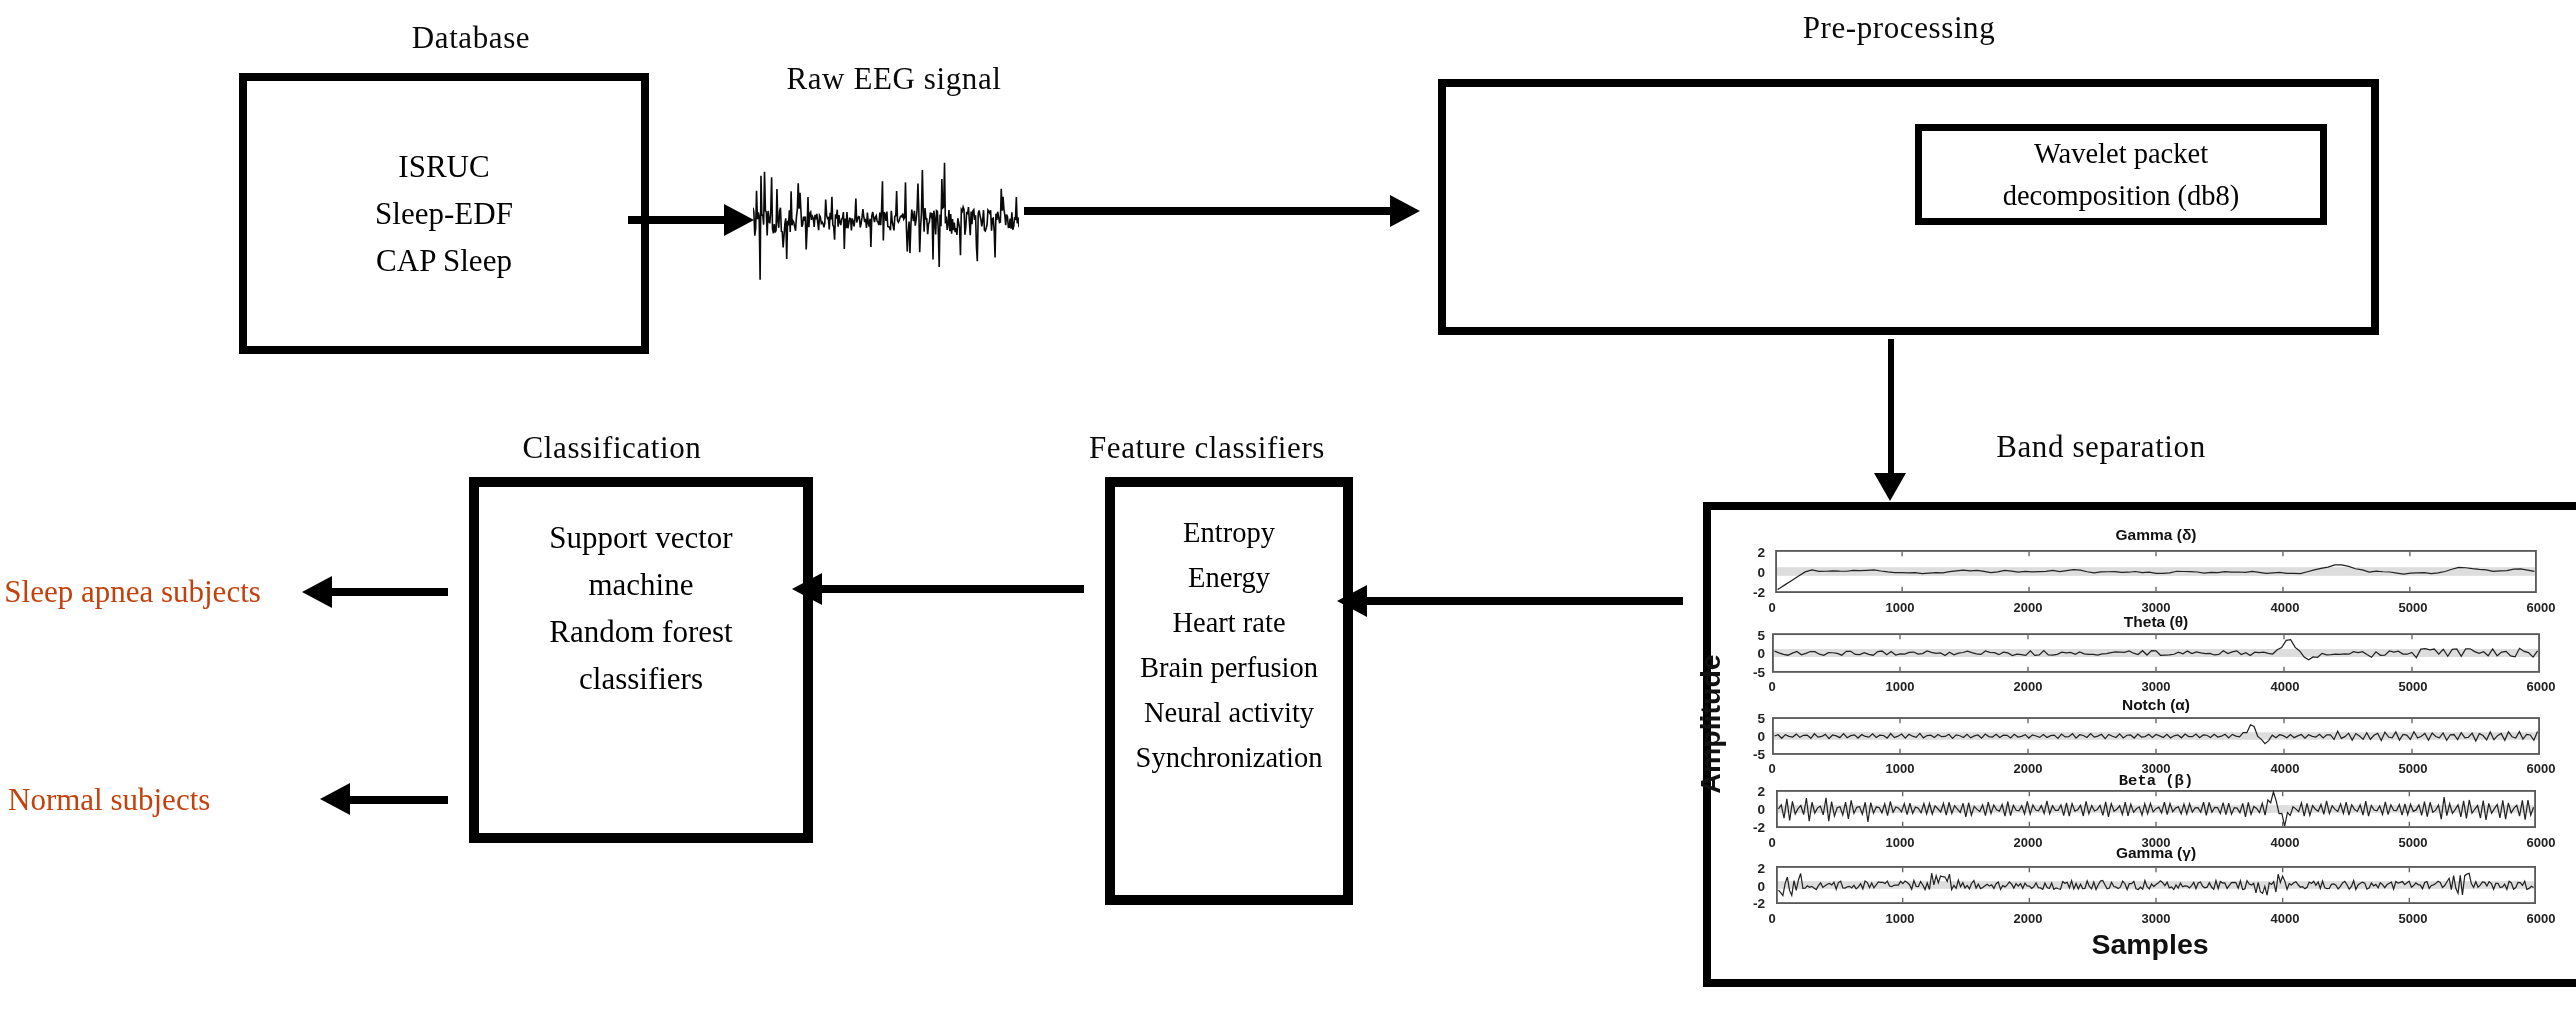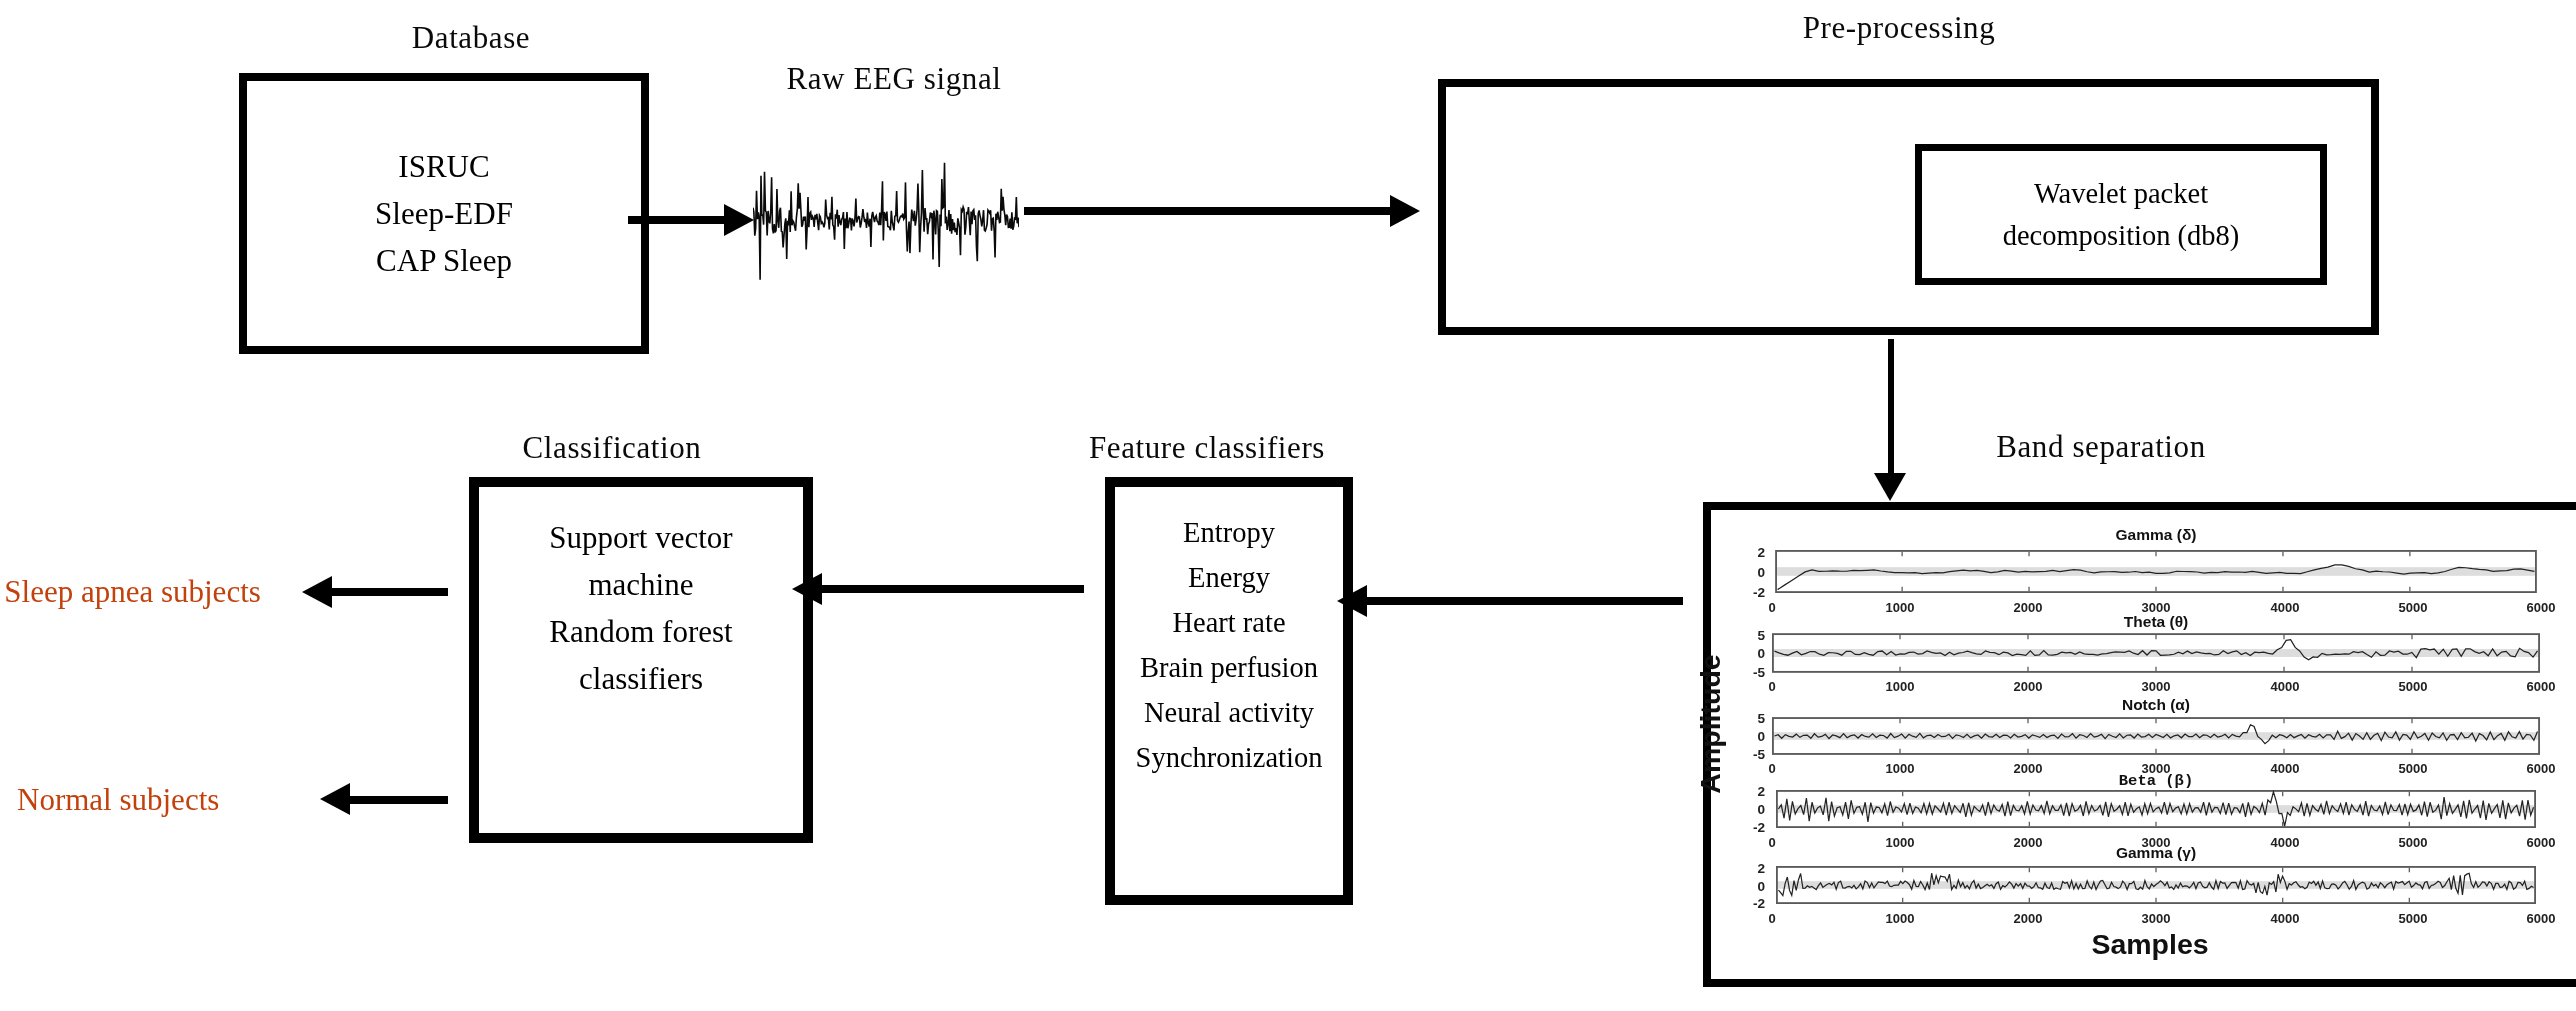--- a/index.html
+++ b/index.html
@@ -52,21 +52,21 @@
     <span class="ln">ISRUC</span>
     <span class="ln">Sleep-EDF</span>
     <span class="ln">CAP Sleep</span>
   </div>
 
   <svg id="raw-eeg" class="abs" style="left:753px;top:151px" width="266" height="139" viewBox="0 0 430 224">
       <polyline fill="none" stroke="#0a0a0a" stroke-width="2.6" points="0.0,91.3 1.4,98.5 2.9,136.7 4.3,124.7 5.7,64.1 7.2,109.9 8.6,98.9 10.0,105.9 11.5,207.7 12.9,39.6 14.3,103.3 15.8,103.1 17.2,118.7 18.6,33.1 20.1,96.2 21.5,98.5 22.9,136.2 24.4,96.5 25.8,112.8 27.2,116.6 28.7,96.3 30.1,42.2 31.5,125.1 33.0,132.8 34.4,117.6 35.8,131.4 37.3,127.7 38.7,61.0 40.1,112.2 41.6,123.8 43.0,97.0 44.4,91.3 45.9,129.3 47.3,130.3 48.7,155.7 50.2,135.5 51.6,116.6 53.0,108.5 54.5,174.4 55.9,112.4 57.3,120.0 58.8,95.6 60.2,130.6 61.6,64.8 63.1,119.7 64.5,112.3 65.9,114.7 67.4,122.4 68.8,128.5 70.2,107.0 71.7,93.2 73.1,52.0 74.5,93.0 76.0,67.3 77.4,94.7 78.8,122.2 80.3,118.7 81.7,105.7 83.1,112.4 84.6,105.4 86.0,159.0 87.4,126.7 88.9,74.0 90.3,122.7 91.7,100.7 93.2,98.4 94.6,110.9 96.0,105.3 97.5,108.2 98.9,122.3 100.3,103.0 101.8,110.3 103.2,101.4 104.6,115.2 106.1,127.7 107.5,103.8 108.9,106.5 110.4,116.6 111.8,114.5 113.2,116.8 114.7,123.2 116.1,116.2 117.5,78.2 119.0,103.6 120.4,108.6 121.8,107.5 123.3,126.4 124.7,99.4 126.1,110.4 127.6,73.5 129.0,119.0 130.4,121.8 131.9,143.0 133.3,101.8 134.7,109.1 136.2,94.5 137.6,122.1 139.0,103.4 140.5,114.5 141.9,119.3 143.3,110.2 144.8,107.7 146.2,98.3 147.6,158.1 149.1,109.0 150.5,124.4 151.9,98.3 153.4,124.6 154.8,117.0 156.2,108.3 157.7,108.8 159.1,127.9 160.5,108.7 162.0,113.5 163.4,121.4 164.8,108.1 166.3,76.3 167.7,115.2 169.1,109.8 170.6,105.8 172.0,106.5 173.4,123.4 174.9,116.7 176.3,106.6 177.7,93.7 179.2,106.7 180.6,114.5 182.0,109.5 183.5,124.0 184.9,99.1 186.3,115.9 187.8,121.9 189.2,109.1 190.6,154.8 192.1,104.3 193.5,98.0 194.9,106.4 196.4,114.6 197.8,106.6 199.2,104.1 200.7,113.2 202.1,114.8 203.5,119.4 205.0,99.2 206.4,119.7 207.8,95.9 209.3,48.6 210.7,144.4 212.1,98.4 213.6,101.9 215.0,112.6 216.4,97.5 217.9,121.6 219.3,122.2 220.7,123.3 222.2,127.8 223.6,96.4 225.0,113.4 226.5,120.5 227.9,127.9 229.3,105.2 230.8,104.4 232.2,64.5 233.6,112.2 235.1,114.9 236.5,111.7 237.9,106.4 239.4,104.5 240.8,105.9 242.2,100.7 243.7,109.7 245.1,107.2 246.5,50.4 248.0,123.7 249.4,161.9 250.8,131.8 252.3,113.6 253.7,164.7 255.1,122.6 256.6,94.4 258.0,104.1 259.4,112.9 260.9,96.5 262.3,120.4 263.7,110.5 265.2,95.1 266.6,52.1 268.0,94.7 269.5,163.3 270.9,123.2 272.3,100.4 273.8,30.3 275.2,96.2 276.6,130.2 278.1,92.0 279.5,109.3 280.9,109.2 282.4,134.0 283.8,117.6 285.2,114.3 286.7,99.0 288.1,104.5 289.5,99.7 291.0,174.9 292.4,96.1 293.8,109.4 295.3,134.6 296.7,96.1 298.1,97.2 299.6,130.6 301.0,187.1 302.4,102.4 303.9,121.3 305.3,45.0 306.7,91.7 308.2,90.1 309.6,18.8 311.0,116.8 312.5,105.6 313.9,127.2 315.3,118.4 316.8,95.0 318.2,129.3 319.6,101.5 321.1,133.5 322.5,109.5 323.9,127.5 325.4,115.2 326.8,130.7 328.2,124.5 329.7,135.3 331.1,108.6 332.5,115.5 334.0,124.7 335.4,168.2 336.8,94.3 338.3,96.9 339.7,90.1 341.1,94.2 342.6,135.0 344.0,122.8 345.4,98.1 346.9,101.9 348.3,90.4 349.7,112.2 351.2,135.7 352.6,97.4 354.0,117.9 355.5,96.3 356.9,94.5 358.3,111.0 359.8,103.4 361.2,154.1 362.6,177.7 364.1,100.4 365.5,95.7 366.9,103.7 368.4,110.4 369.8,121.6 371.2,112.4 372.7,95.3 374.1,127.5 375.5,129.0 377.0,124.1 378.4,118.1 379.8,95.1 381.3,97.3 382.7,100.0 384.1,95.4 385.6,128.6 387.0,109.0 388.4,108.1 389.9,128.7 391.3,171.6 392.7,101.0 394.2,111.0 395.6,97.8 397.0,105.8 398.5,115.1 399.9,114.4 401.3,60.9 402.8,96.1 404.2,73.8 405.6,93.6 407.1,103.3 408.5,119.4 409.9,102.3 411.4,105.9 412.8,123.0 414.2,122.8 415.7,108.8 417.1,125.2 418.5,98.8 420.0,127.0 421.4,121.5 422.8,108.5 424.3,109.6 425.7,74.0 427.1,116.6 428.6,107.1 430.0,122.6 "></polyline>
     </svg>
 
   <div class="box" style="left:1417px;top:79px;width:941px;height:256px"></div>
-  <div class="inner-box" style="left:1915px;top:144px;width:412px;height:141px">
+  <div class="inner-box" style="left:1915px;top:124px;width:412px;height:101px">
     <span class="ln">Wavelet packet</span>
     <span class="ln">decomposition (db8)</span>
   </div>
 
   <div class="box" style="left:1682px;top:502px;width:883px;height:485px"></div>
   <div id="amplitude-label" style="left:1710px;top:724px">Amplitude</div>
   <div id="samples-label" style="left:2150px;top:944px">Samples</div>
   <div id="band-plots">
       <div class="plot-title" style="left: 2156px; top: 535px;">Gamma (δ)</div>
       <div class="ytick" style="left: 1728px; top: 552px;">2</div>
@@ -210,21 +210,21 @@
   </div>
 
   <div class="box" style="left:448px;top:477px;width:344px;height:366px;border-width:10px;padding-bottom:105px">
     <span class="ln">Support vector</span>
     <span class="ln">machine</span>
     <span class="ln">Random forest</span>
     <span class="ln">classifiers</span>
   </div>
 
   <div class="out-label" style="left:4.3px;top:573px">Sleep apnea subjects</div>
-  <div class="out-label" style="left:17px;top:781px">Normal subjects</div>
+  <div class="out-label" style="left:8px;top:781px">Normal subjects</div>
 
   <div class="aline" style="left:628px;top:216px;width:102px;height:8px"></div>
   <div class="head-right" style="left:724px;top:204px"></div>
 
   <div class="aline" style="left:1024px;top:207px;width:372px;height:8px"></div>
   <div class="head-right" style="left:1390px;top:195px"></div>
 
   <div class="aline" style="left:1888px;top:339px;width:5.6px;height:138px"></div>
   <div class="head-down" style="left:1874px;top:473px"></div>
 

